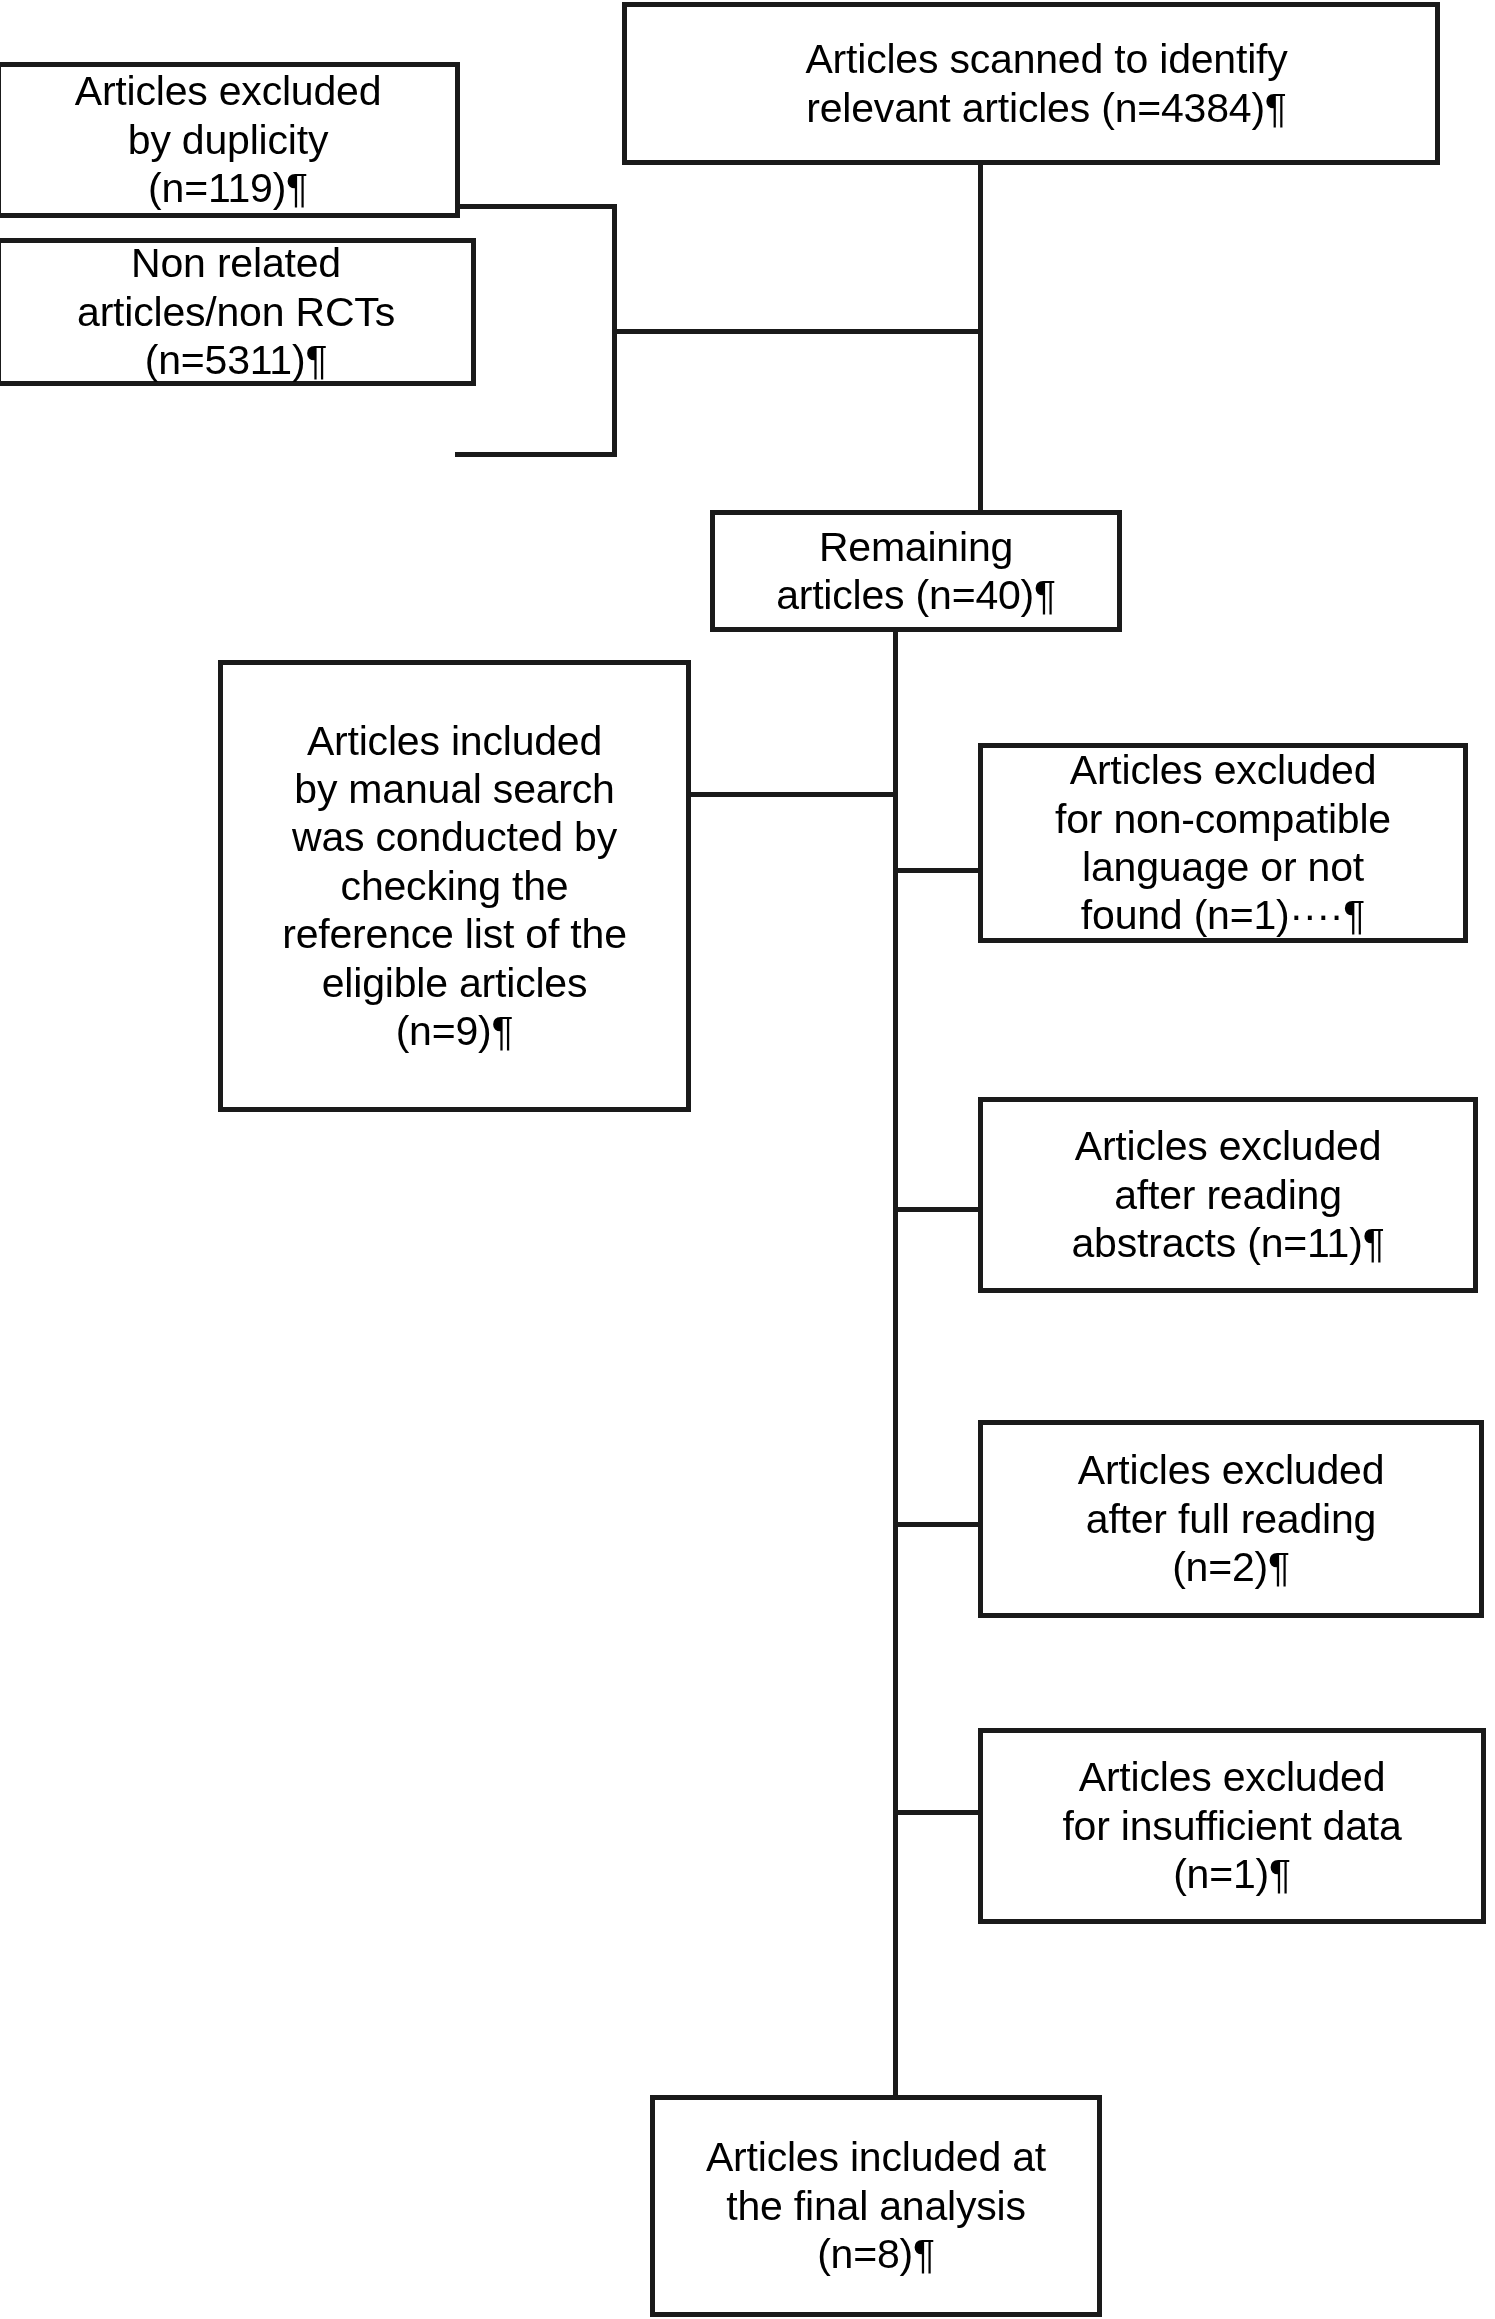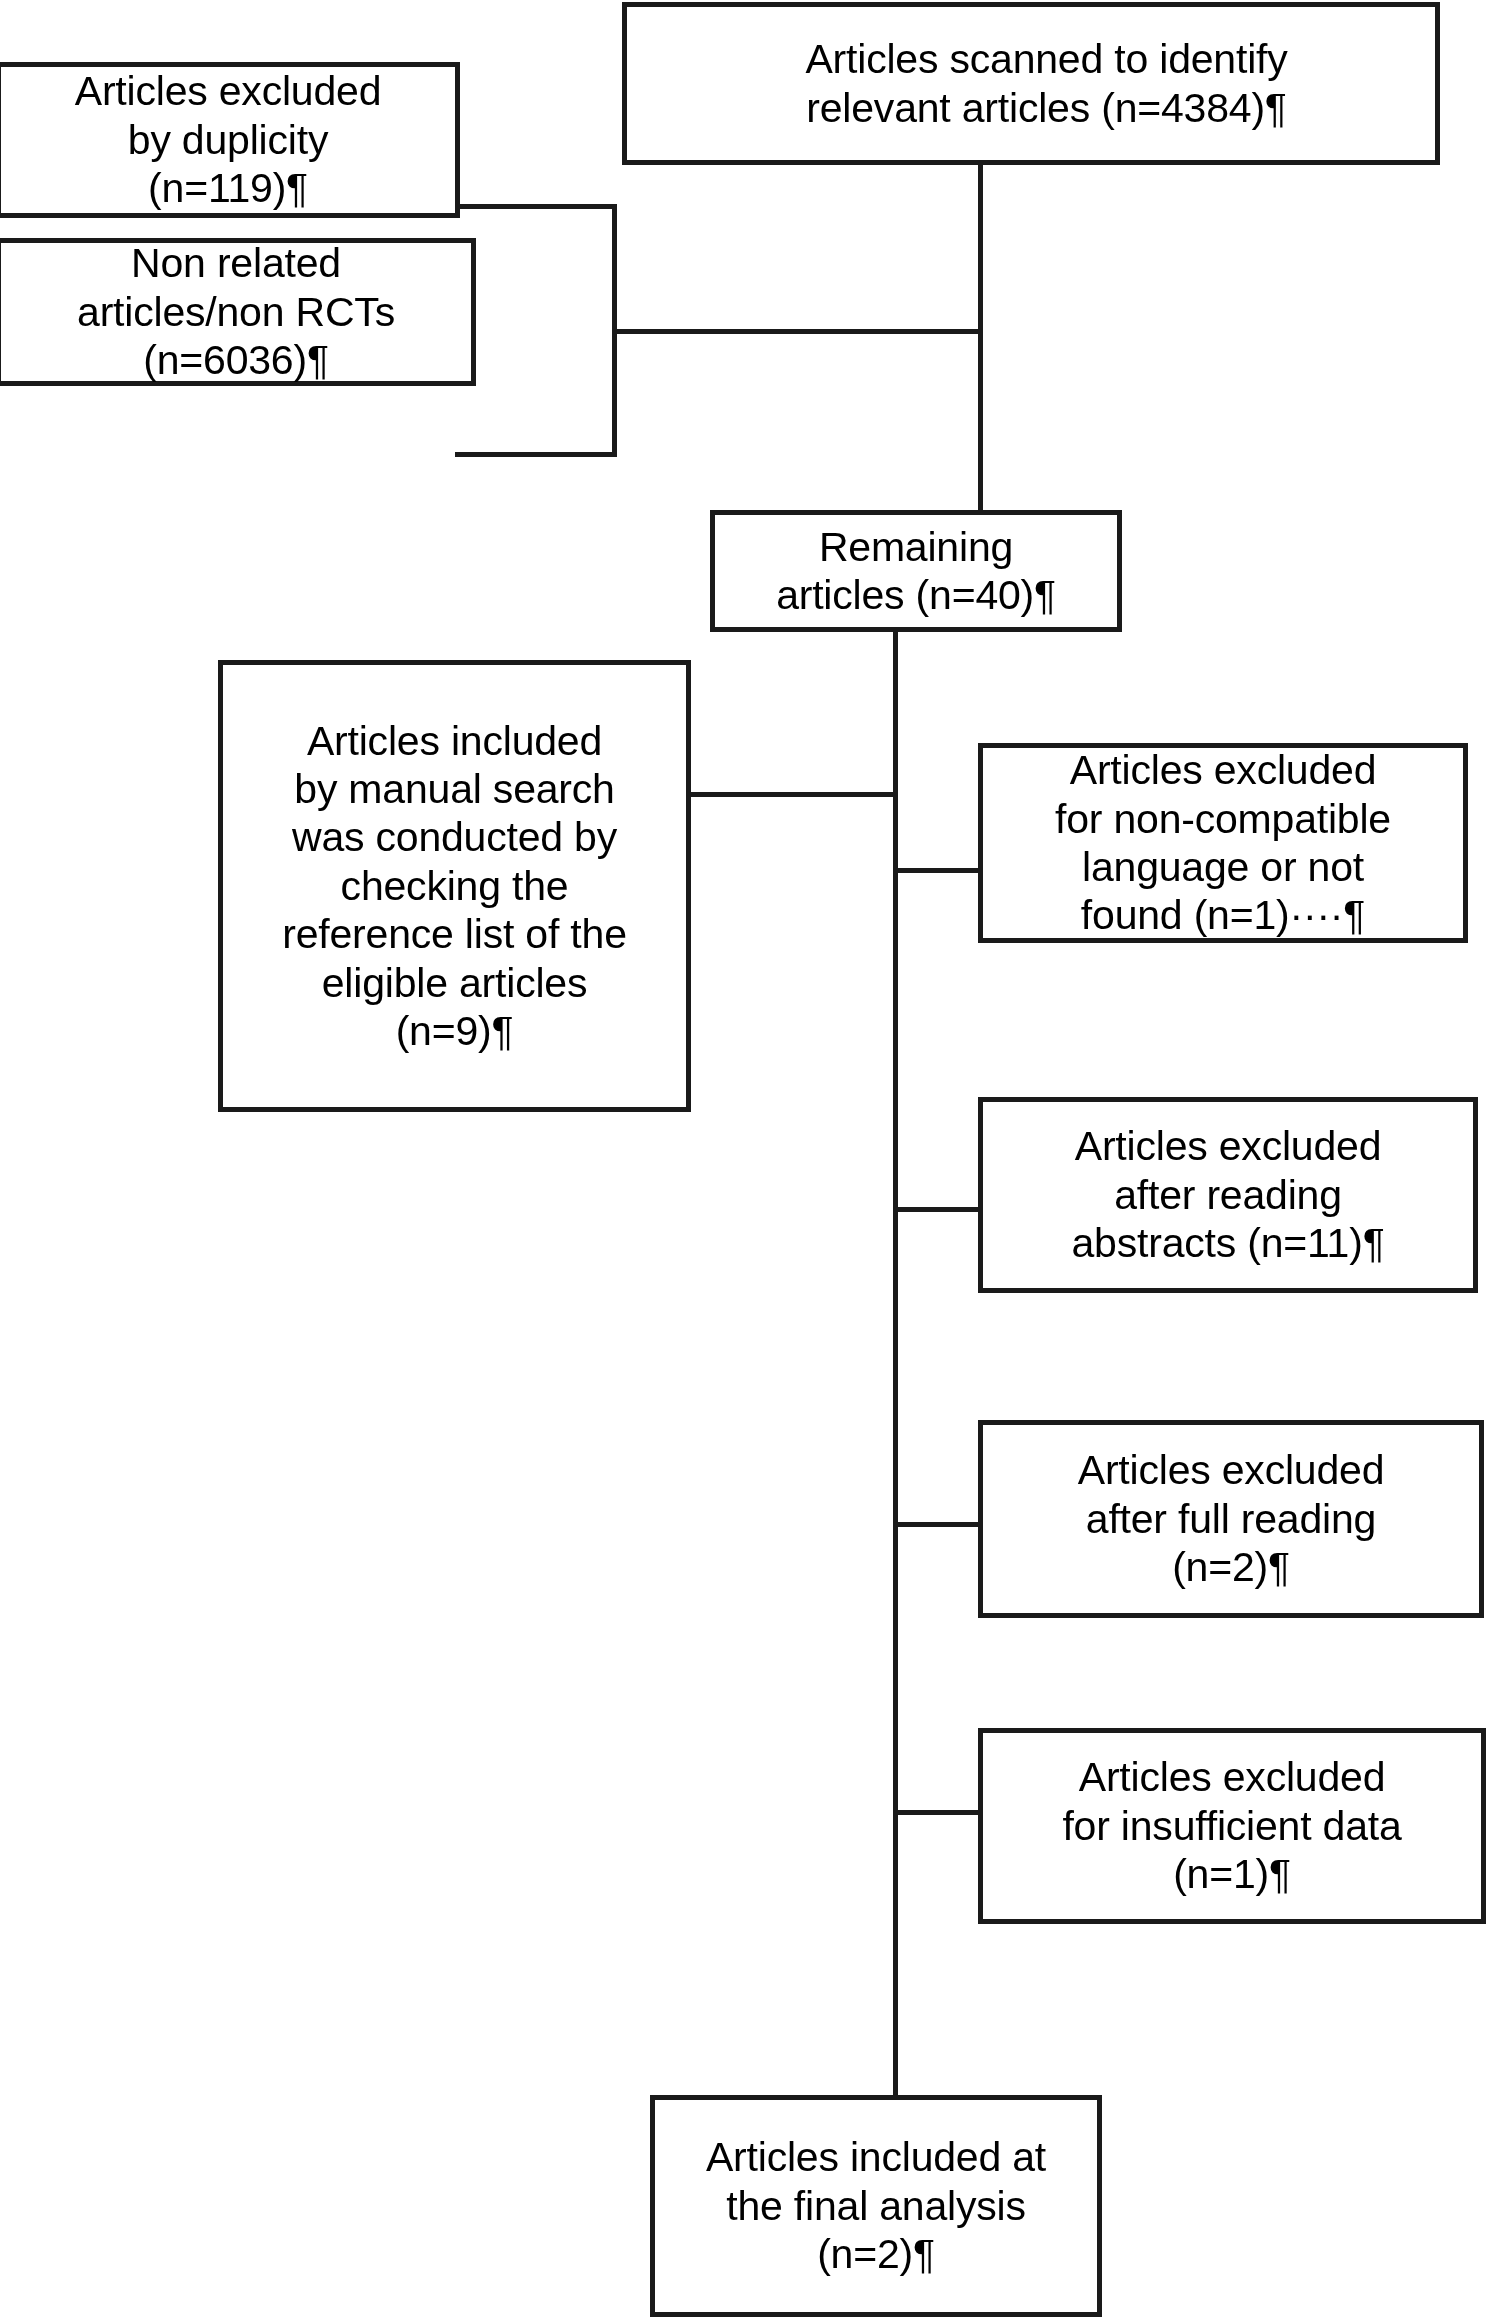--- a/index.html
+++ b/index.html
@@ -103,21 +103,21 @@
 
   <div class="node" id="node-duplicity">
     <span class="node-label">Articles excluded
 by duplicity
 (n=119)¶</span>
   </div>
 
   <div class="node" id="node-nonrelated">
     <span class="node-label">Non related
 articles/non RCTs
-(n=6036)¶</span>
+(n=5311)¶</span>
   </div>
 
   <div class="node" id="node-remaining">
     <span class="node-label">Remaining
 articles (n=40)¶</span>
   </div>
 
   <div class="node" id="node-manual">
     <span class="node-label">Articles included
 by manual search
@@ -149,16 +149,16 @@
 
   <div class="node" id="node-insufficient">
     <span class="node-label">Articles excluded
 for insufficient data
 (n=1)¶</span>
   </div>
 
   <div class="node" id="node-final">
     <span class="node-label">Articles included at
 the final analysis
-(n=2)¶</span>
+(n=8)¶</span>
   </div>
 
 </div>
 
 </body></html>

